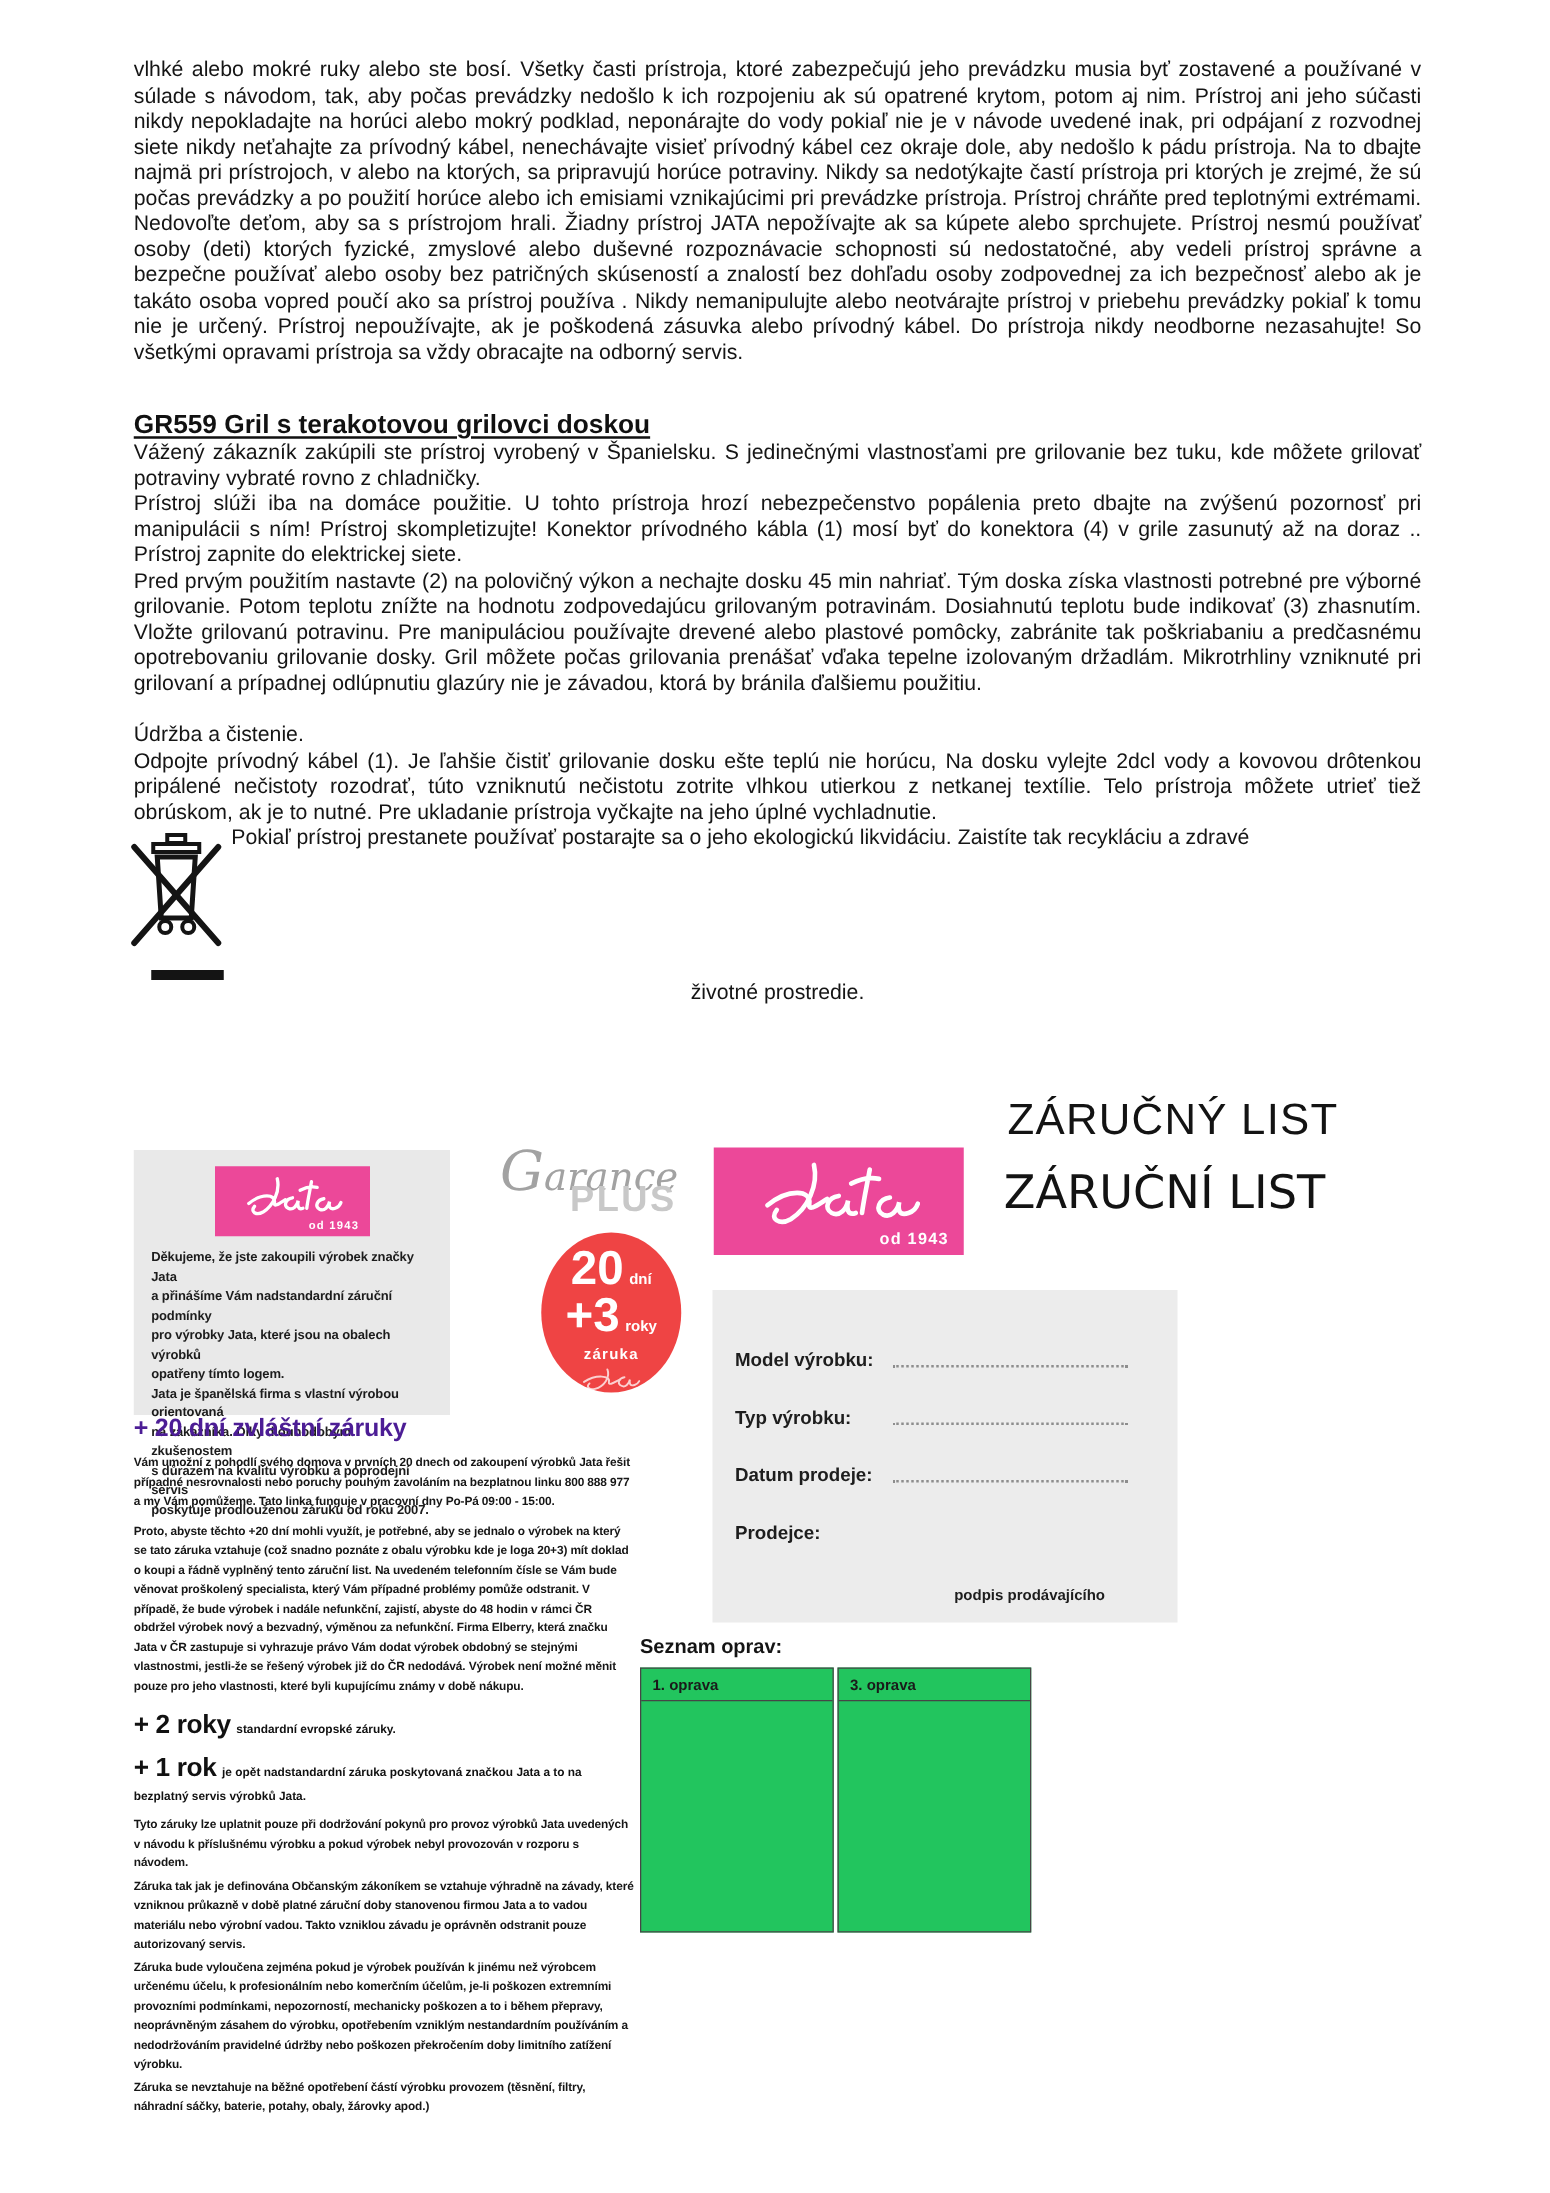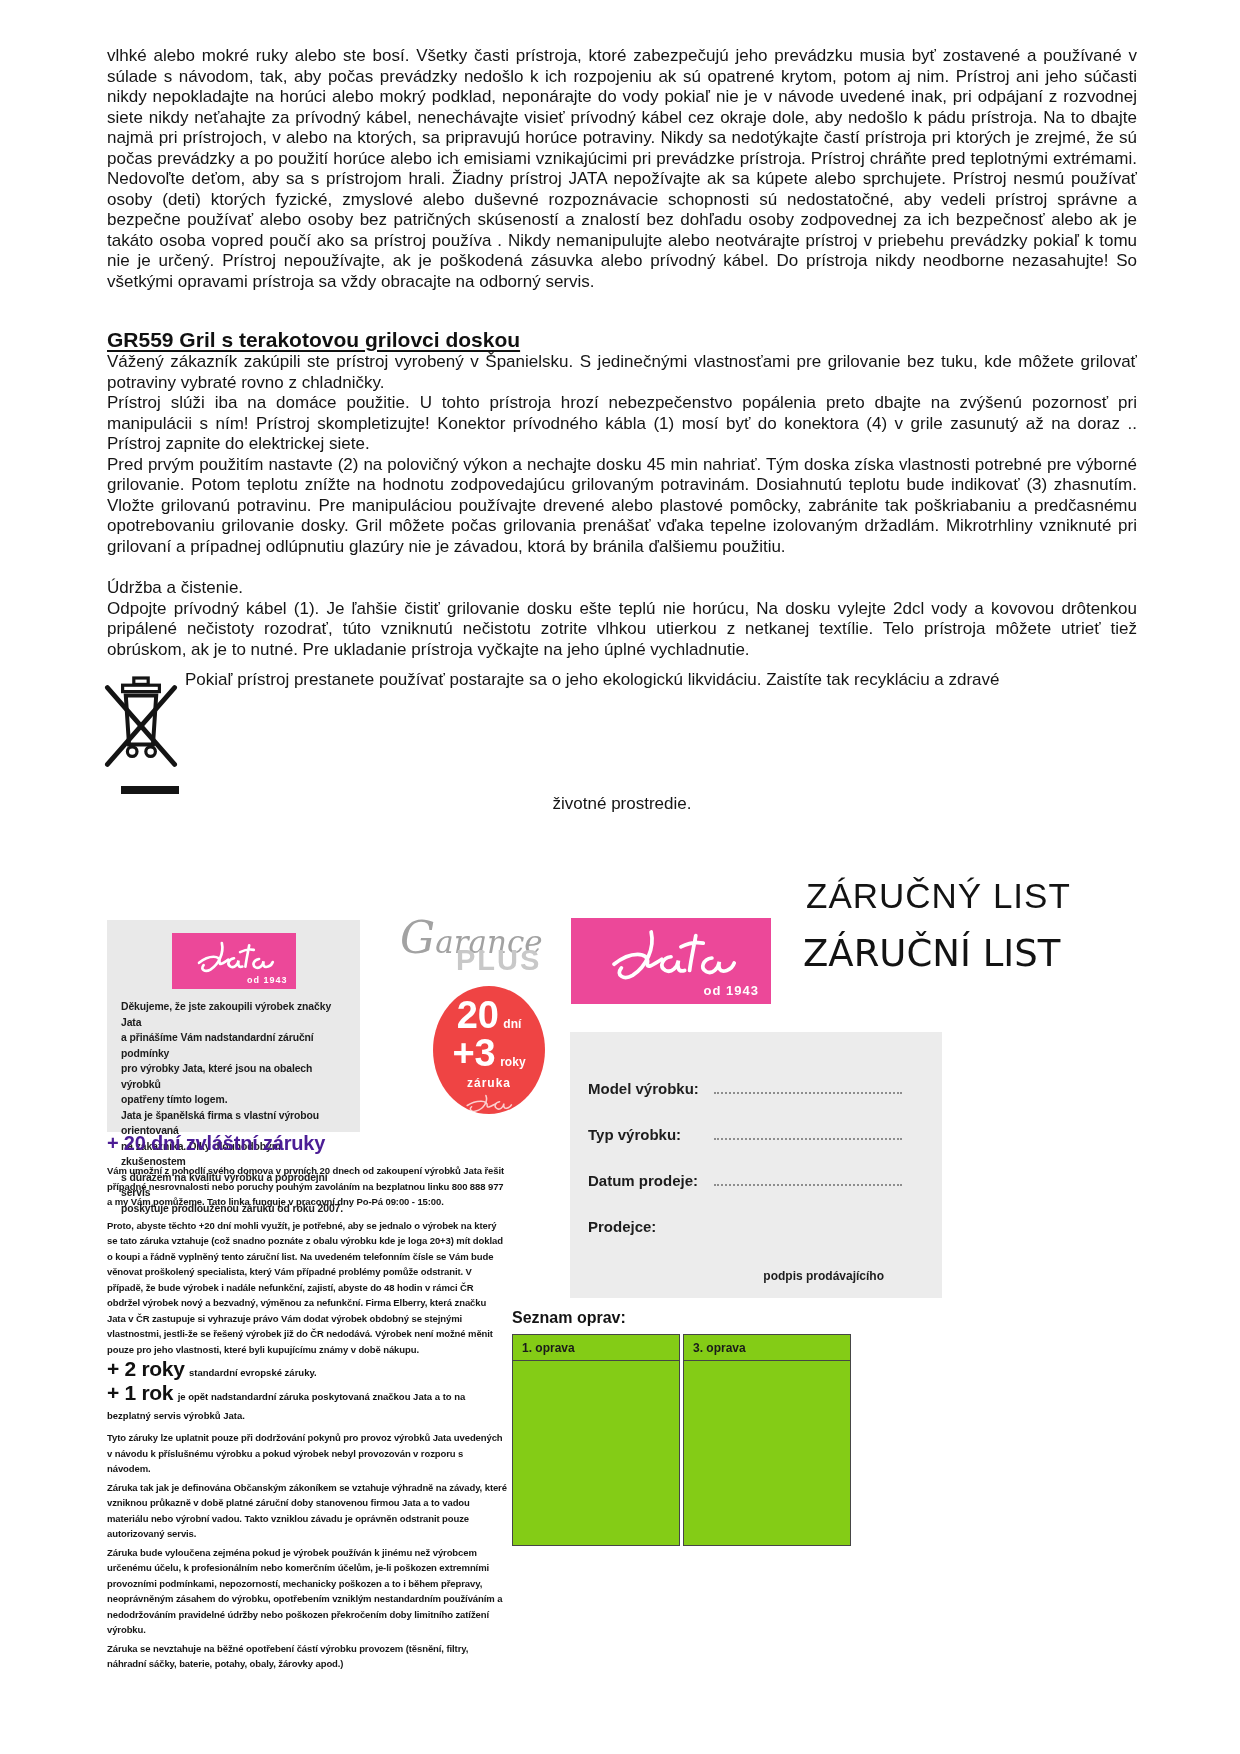--- a/index.html
+++ b/index.html
@@ -10,21 +10,21 @@
     font-family: "Liberation Sans", sans-serif; color: #111;
   }
   
   .doc-flow { position:absolute; left:107px; top:46px; width:1030px; }
   .body-text { font-size:17px; line-height:20.5px; text-align:justify; color:#151515; }
   .gr-heading {
     margin-top:36px; font-size:21px; font-weight:bold;
     text-decoration:underline; text-underline-offset:3px; color:#111;
   }
   .maint-title { margin-top:21px; text-align:left; }
-  .disposal-row { margin-top:10px; }
+  .disposal-row { }
   .weee-block { float:left; width:64px; margin-top:4px; }
   .weee-block svg { display:block; width:76px; height:96px; margin-left:-4px; }
   .weee-bar { width:58px; height:8px; background:#141414; margin:16px 0 0 14px; }
   .disposal-text { overflow:hidden; text-align:left; padding-left:14px; }
   .env-text { clear:left; margin-top:6px; text-align:center; }
 
   
   .warranty { position:absolute; left:0; top:872px; width:1240px; height:760px; }
 
   .title-sk { position:absolute; left:806px; top:4px; font-size:35px; letter-spacing:1px; color:#131313; white-space:nowrap; }
@@ -63,38 +63,38 @@
   .badge-row { line-height:1; white-space:nowrap; }
   .badge-big { font-size:38px; font-weight:800; }
   .badge-small { font-size:12px; font-weight:700; }
   .badge-word { display:block; margin-top:4px; font-size:12px; font-weight:700; letter-spacing:1px; }
   .badge svg { margin-top:2px; opacity:.75; }
 
   .left-col { position:absolute; left:107px; top:260px; width:400px; }
   .x20-heading { font-size:20px; font-weight:800; letter-spacing:-0.2px; color:#4c1d95; }
   .fine { margin-top:8px; font-size:9.5px; line-height:15.5px; font-weight:600; color:#161616; letter-spacing:-0.1px; }
   .fine b { font-weight:800; }
-  .plus-line { }
+  .plus-line { margin-top:11px; }
   .plus-big { font-size:21px; font-weight:800; letter-spacing:-0.3px; }
   .plus-small { font-size:9.5px; font-weight:600; }
   .terms-p { margin-top:7px; }
   .terms-p + .terms-p { margin-top:3px; }
 
   .form-panel {
     position:absolute; left:570px; top:160px; width:372px; height:266px;
     background:#ececec; padding:20px 40px 4px 18px;
   }
   .field-row { display:flex; align-items:flex-end; height:46px; }
   .field-label { width:120px; font-size:15px; font-weight:700; color:#1d1d1d; padding-bottom:1px; }
   .field-line { flex:1; border-bottom:2px dotted #8d8d8d; margin:0 0 4px 6px; }
   .signature-label { position:absolute; right:58px; bottom:15px; font-size:12px; font-weight:700; color:#1d1d1d; }
 
   .repairs-heading { position:absolute; left:512px; top:437px; font-size:16px; font-weight:800; color:#141414; }
   .repairs-row { position:absolute; left:512px; top:462px; display:flex; gap:3px; }
-  .repair-box { width:168px; height:212px; border:1.5px solid #464646; background:#84cc16; }
+  .repair-box { width:155px; height:212px; border:1.5px solid #464646; background:#22c55e; }
   .repair-box-label {
     font-size:12px; font-weight:700; color:#1a1a1a;
     padding:6px 0 5px 9px; border-bottom:1.5px solid #464646;
   }
 </style>
 </head>
 <body>
 
 <div class="page">
 

